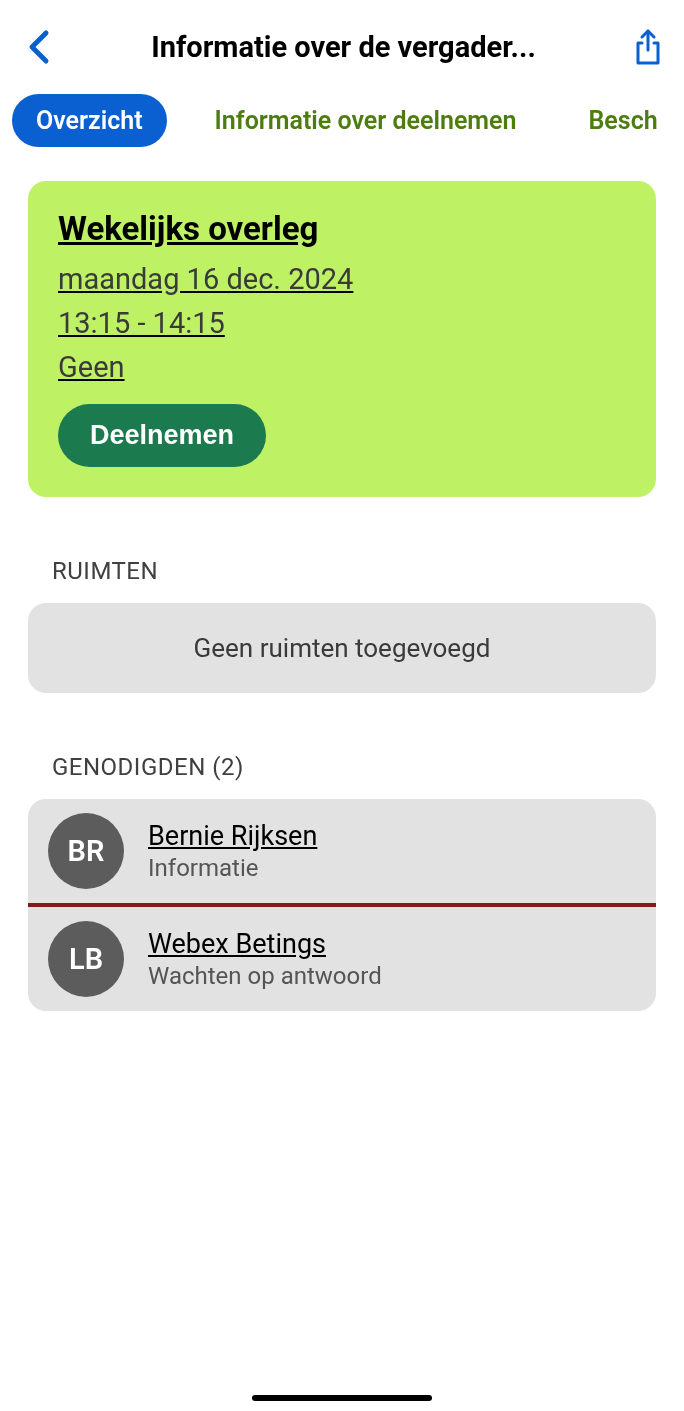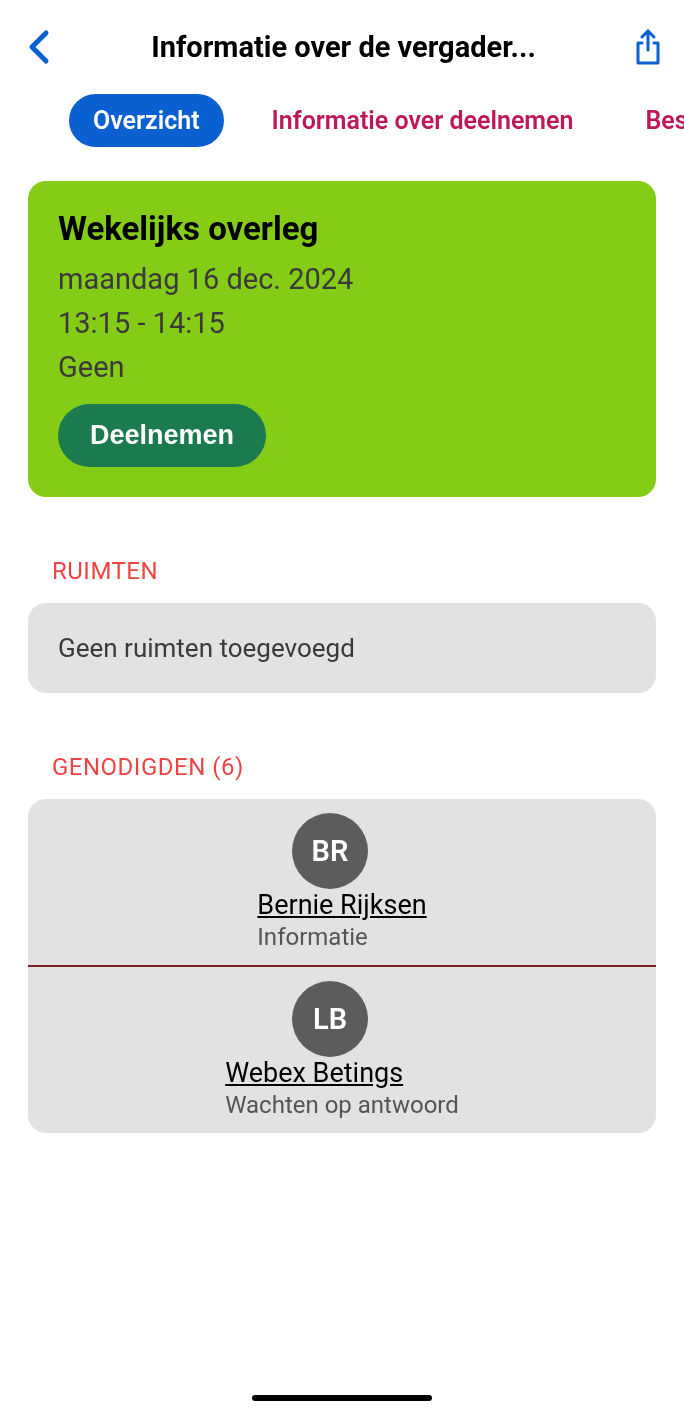--- a/index.html
+++ b/index.html
@@ -46,44 +46,44 @@
       height: 40px;
       display: flex;
       align-items: center;
       justify-content: center;
       cursor: pointer;
     }
     .tabs {
       display: flex;
       align-items: center;
       gap: 24px;
-      padding: 10px 22px;
+      padding: 10px 12px;
       overflow: hidden;
       white-space: nowrap;
-      margin-left: 47px;
     }
     .tab {
       font-size: 25px;
       font-weight: 600;
-      color: #be185d;
+      color: #4d7c0f;
       padding: 12px 24px;
       border-radius: 30px;
       cursor: pointer;
     }
     .tab.active {
       background: #0a60d1;
       color: #ffffff;
     }
     .content {
       padding: 24px 28px;
     }
     .card {
-      background: #84cc16;
+      background: #bef264;
       border-radius: 18px;
       padding: 28px 30px 30px 30px;
+      text-decoration: underline;
     }
     .meeting-title {
       font-size: 33px;
       font-weight: 700;
       color: #000;
       margin-bottom: 14px;
     }
     .meeting-line {
       font-size: 29px;
       color: #3a3a3a;
@@ -99,44 +99,44 @@
       border-radius: 36px;
       margin-top: 10px;
       cursor: pointer;
       border: none;
     }
     .section {
       margin-top: 60px;
     }
     .section-header {
       font-size: 24px;
-      color: #ef4444;
+      color: #404040;
       letter-spacing: 0.5px;
       margin: 0 0 18px 24px;
     }
     .section-card {
       background: #e2e2e2;
       border-radius: 18px;
       padding: 30px;
       font-size: 26px;
       color: #3a3a3a;
+      text-align: center;
     }
     .invitees-card {
       background: #e2e2e2;
       border-radius: 18px;
       padding: 0;
     }
     .invitee {
       display: flex;
       align-items: center;
       padding: 14px 20px;
-      flex-direction: column;
     }
     .invitee + .invitee {
-      border-top: 2px solid #7f1d1d;
+      border-top: 4px solid #7f1d1d;
     }
     .avatar {
       width: 76px;
       height: 76px;
       border-radius: 50%;
       background: #5c5c5c;
       color: #ffffff;
       font-size: 29px;
       font-weight: 600;
       display: flex;
@@ -204,21 +204,21 @@
     <div class="meeting-line">Geen</div>
     <button class="join-btn">Deelnemen</button>
   </div>
 
   <div class="section">
     <div class="section-header">RUIMTEN</div>
     <div class="section-card">Geen ruimten toegevoegd</div>
   </div>
 
   <div class="section">
-    <div class="section-header">GENODIGDEN (6)</div>
+    <div class="section-header">GENODIGDEN (2)</div>
     <div class="invitees-card">
 
       <div class="invitee">
         <div class="avatar">BR</div>
         <div class="invitee-text">
           <div class="invitee-name">Bernie Rijksen</div>
           <div class="invitee-role">Informatie</div>
         </div>
       </div>
 

